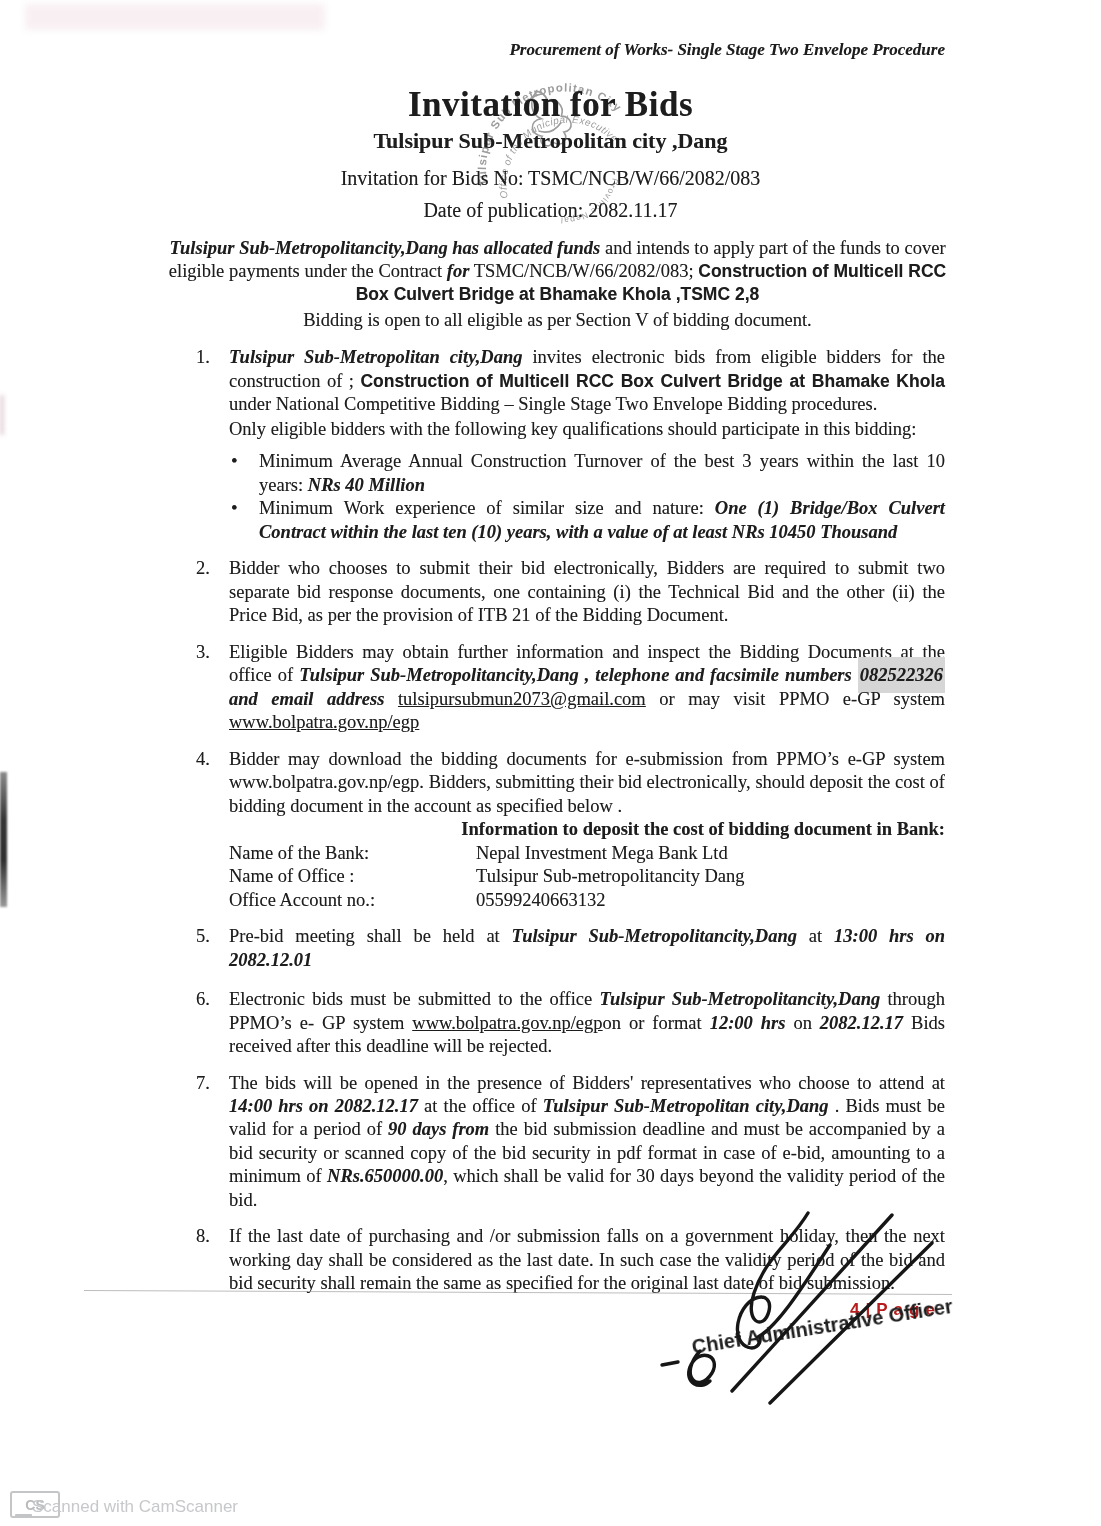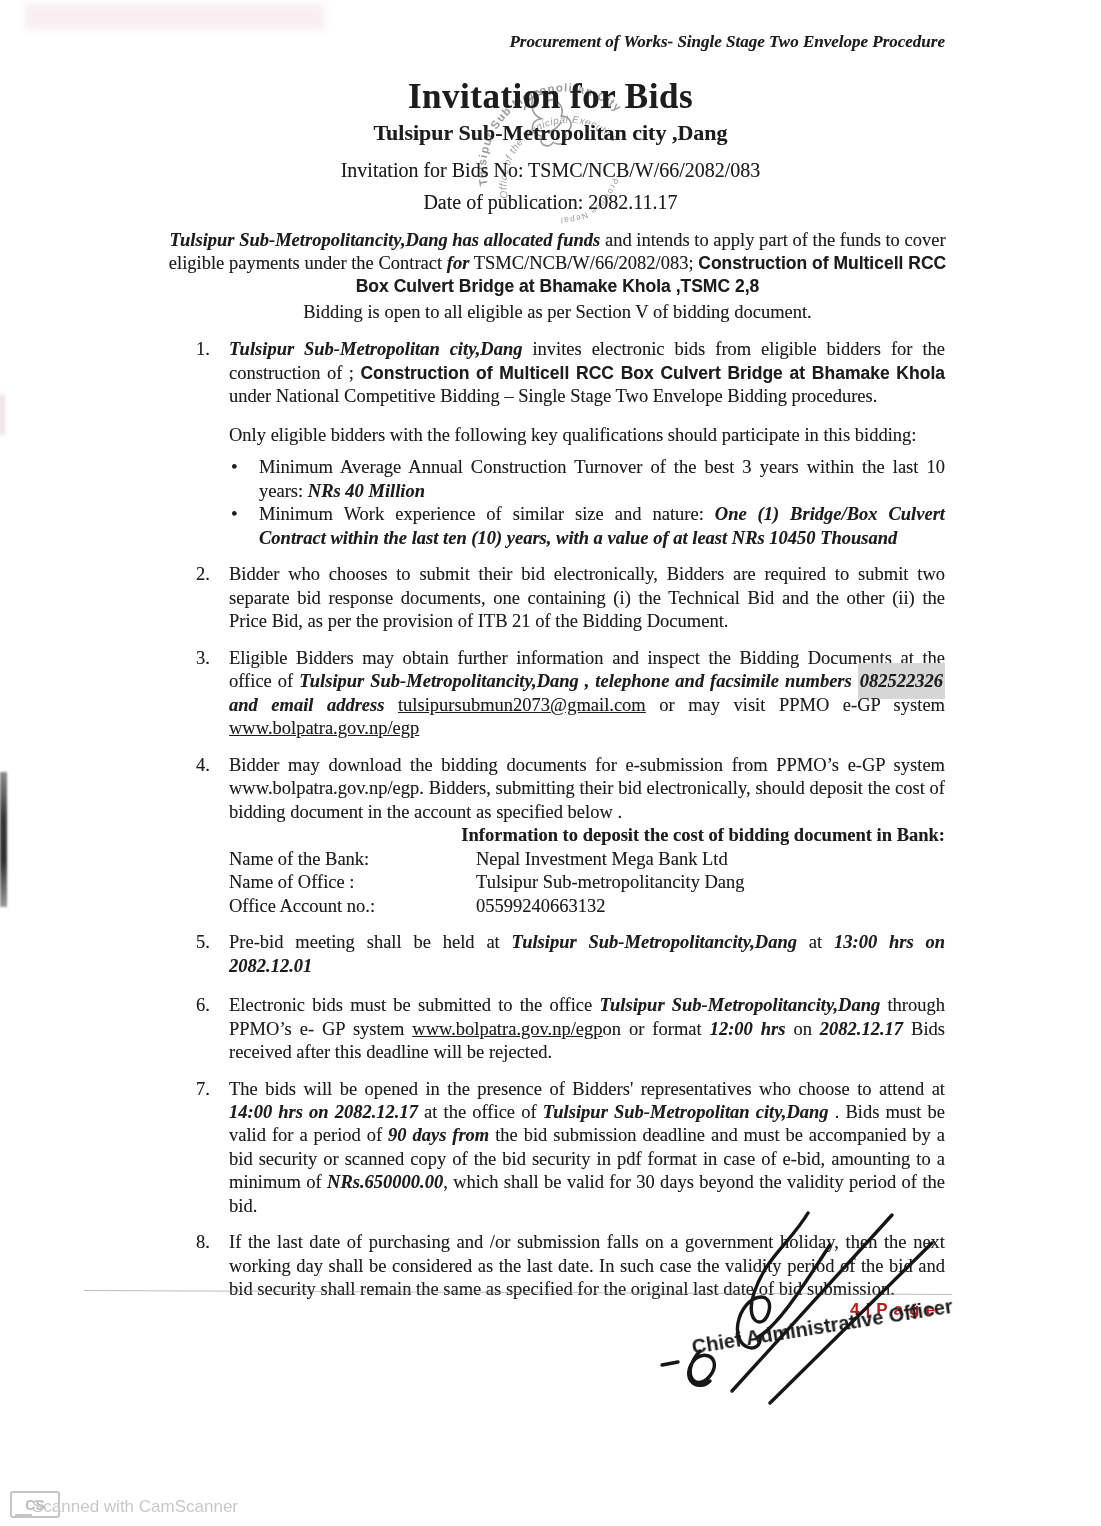--- a/index.html
+++ b/index.html
@@ -10,21 +10,21 @@
     background:#ffffff;
     overflow:hidden;
     font-family:"Liberation Serif", serif;
     color:#1d1d1d;
   }
   .page *{box-sizing:border-box;}
   .txtfuzz{text-shadow:0 0 0.5px rgba(20,20,20,.4);}
 
   
   .header-note{
-    padding-top:32px;padding-right:156px;
+    padding-top:40px;padding-right:156px;
     text-align:right;
     font-style:italic;font-weight:600;font-size:17px;
   }
 
   
   .seal{position:absolute;left:462px;top:62px;width:196px;height:186px;z-index:1;opacity:.85;}
 
   .title-block{position:relative;z-index:2;text-align:center;margin-top:26px;}
   .doc-title{font-size:35px;font-weight:bold;margin:0;line-height:1.1;letter-spacing:.5px;}
   .doc-subtitle{font-size:22px;font-weight:bold;margin-top:3px;}
@@ -44,21 +44,21 @@
   
   .list{margin-top:14px;position:relative;z-index:2;}
   .item{
     position:relative;
     margin:0 156px 13px 196px;
     padding-left:33px;
     font-size:18.5px;line-height:1.27;
     text-align:justify;
   }
   .item .no{position:absolute;left:0;top:0;}
-  .qual-line{margin-top:15px;text-align:left;}
+  .qual-line{margin-top:1px;text-align:left;}
   .bullets{margin-top:9px;}
   .bullet{position:relative;padding-left:30px;text-align:justify;}
   .bullet .dot{position:absolute;left:2px;top:-1px;font-size:19px;}
 
   .bank-head{font-weight:bold;text-align:right;}
   .bank-row{display:flex;text-align:left;}
   .bank-label{width:247px;flex:0 0 247px;}
   .bank-value{flex:1;}
 
   

